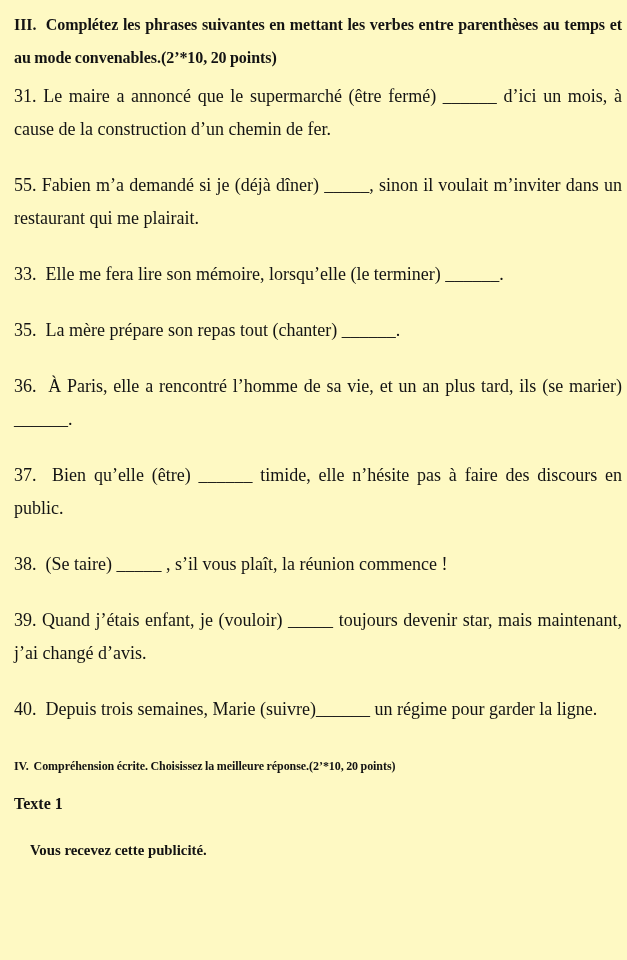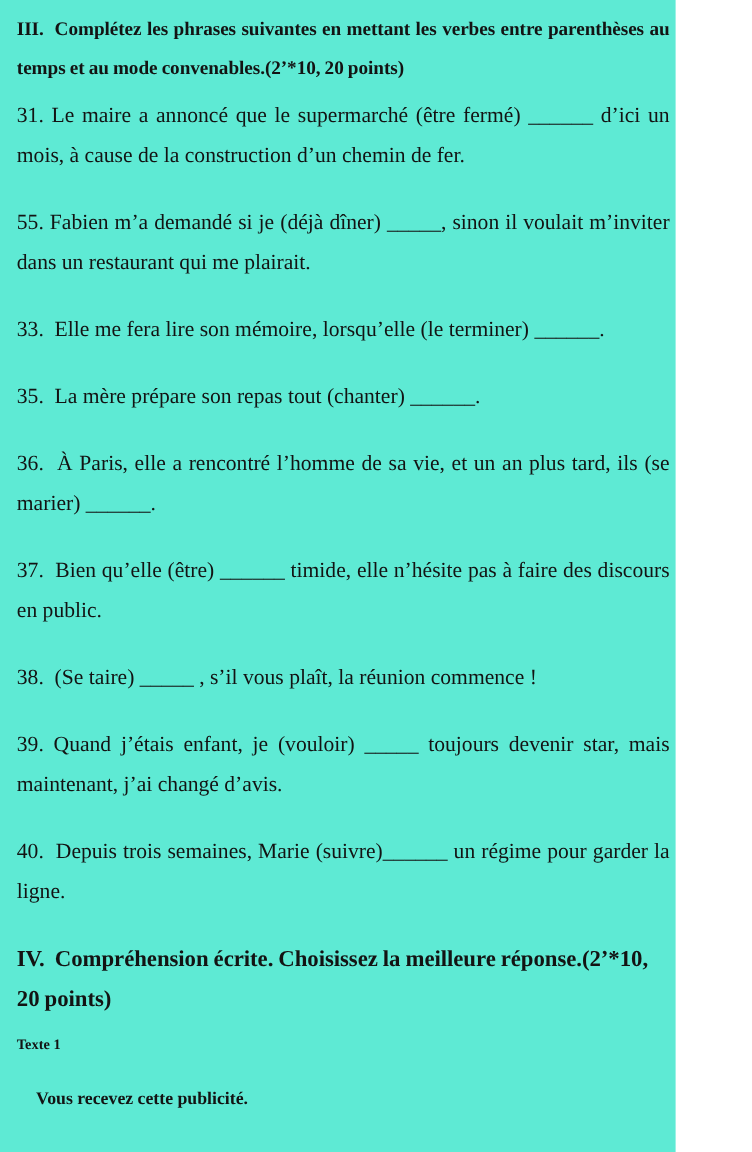--- a/index.html
+++ b/index.html
@@ -2,23 +2,23 @@
 <html><head>
 <meta charset="utf-8">
 <style>
   html, body {
     margin: 0;
     padding: 0;
     background: #ffffff;
   }
   .page {
     position: relative;
-    width: 563px;
+    width: 627px;
     height: 960px;
-    background: #5eead4;
+    background: #fef9c3;
     box-sizing: border-box;
     padding: 8px 5px 0 14px;
     overflow: hidden;
     font-family: "Liberation Serif", "DejaVu Serif", serif;
     color: #131313;
   }
   .section-heading {
     font-weight: bold;
     font-size: 16px;
     line-height: 33px;
@@ -28,29 +28,29 @@
     margin: 0 0 6px 0;
   }
   .question {
     font-size: 18px;
     line-height: 33px;
     text-align: justify;
     margin: 0 0 23px 0;
   }
   .section4-heading {
     font-weight: bold;
-    font-size: 19px;
+    font-size: 12px;
     line-height: 33px;
     word-spacing: -0.5px;
     letter-spacing: -0.05px;
     margin: 24px 0 6px 0;
   }
   .texte-label {
     font-weight: bold;
-    font-size: 12px;
+    font-size: 16px;
     line-height: 30px;
     margin: 0;
   }
   .texte-intro {
     font-weight: bold;
     font-size: 14.8px;
     line-height: 30px;
     margin: 16px;
   }
   .page-footer {

